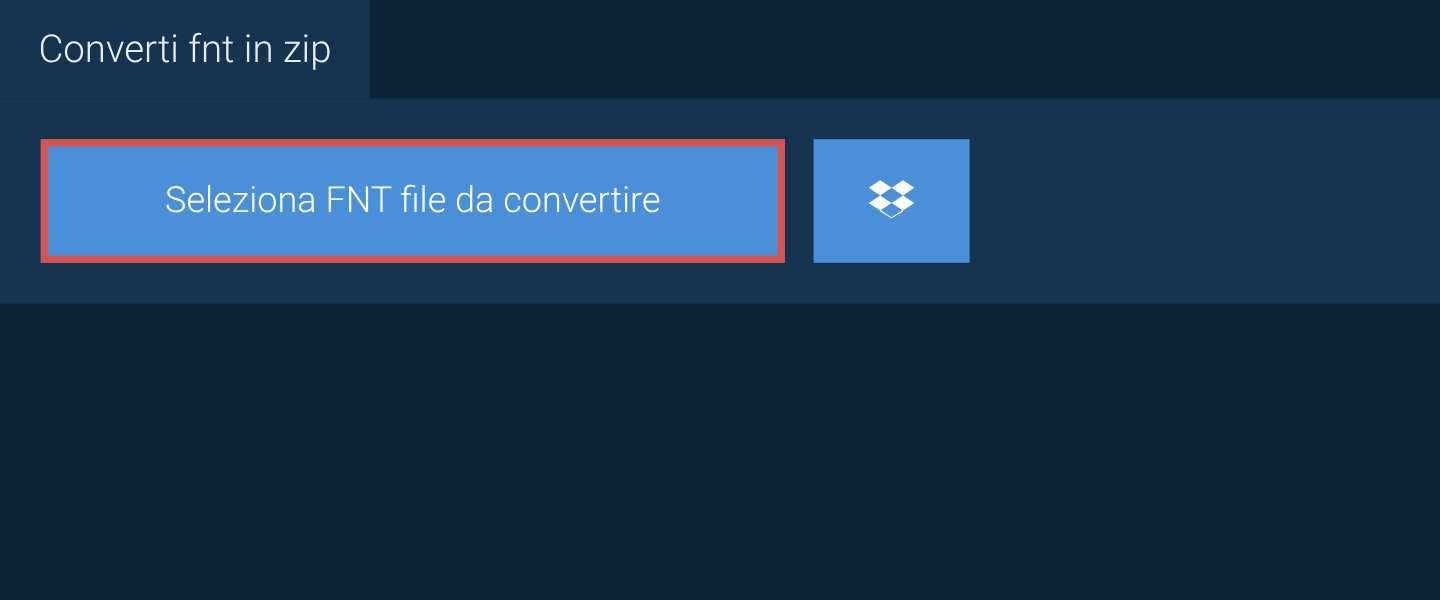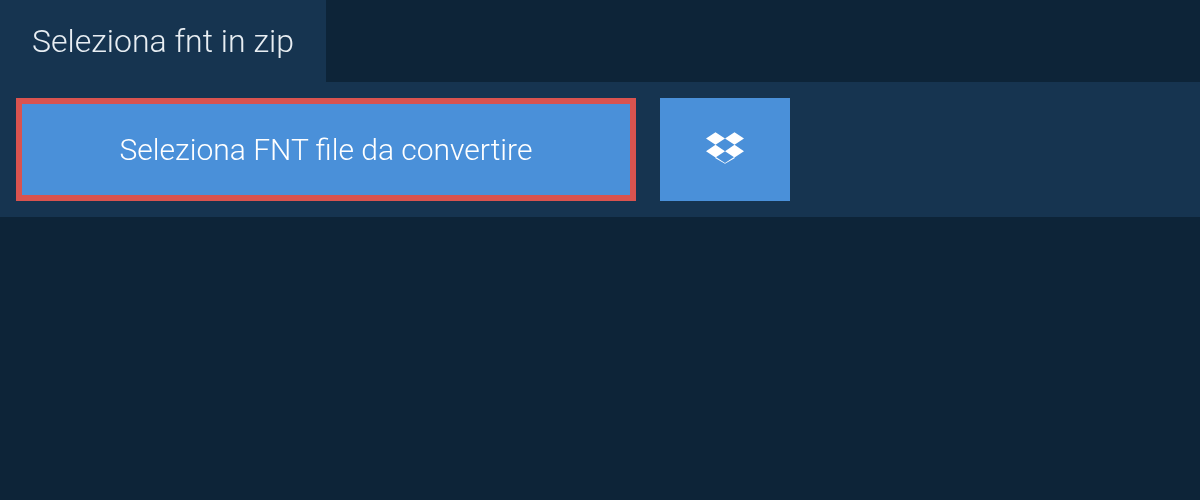--- a/index.html
+++ b/index.html
@@ -20,21 +20,21 @@
     .tab {
       background: #163450;
       color: #e8eef3;
       font-size: 32px;
       font-weight: 300;
       padding: 22px 32px;
       display: inline-block;
     }
     .content-panel {
       background: #163450;
-      padding: 16px;
+      padding: 34px;
       display: flex;
       gap: 24px;
       align-items: stretch;
     }
     .select-button {
       background: #4a90d9;
       border: 6px solid #d9534f;
       color: #ffffff;
       font-size: 30px;
       font-weight: 300;
@@ -58,21 +58,21 @@
       width: 38px;
       height: 38px;
       fill: #ffffff;
     }
   </style>
 </head>
 <body>
 
 <div class="tab-container">
   <div class="tab">
-    <span>Seleziona fnt in zip</span>
+    <span>Converti fnt in zip</span>
   </div>
 </div>
 
 <div class="content-panel">
   <div class="select-button">
     <span>Seleziona FNT file da convertire</span>
   </div>
   <div class="dropbox-button">
     <span class="dropbox-icon">
       <svg viewBox="0 0 24 24" xmlns="http://www.w3.org/2000/svg">

